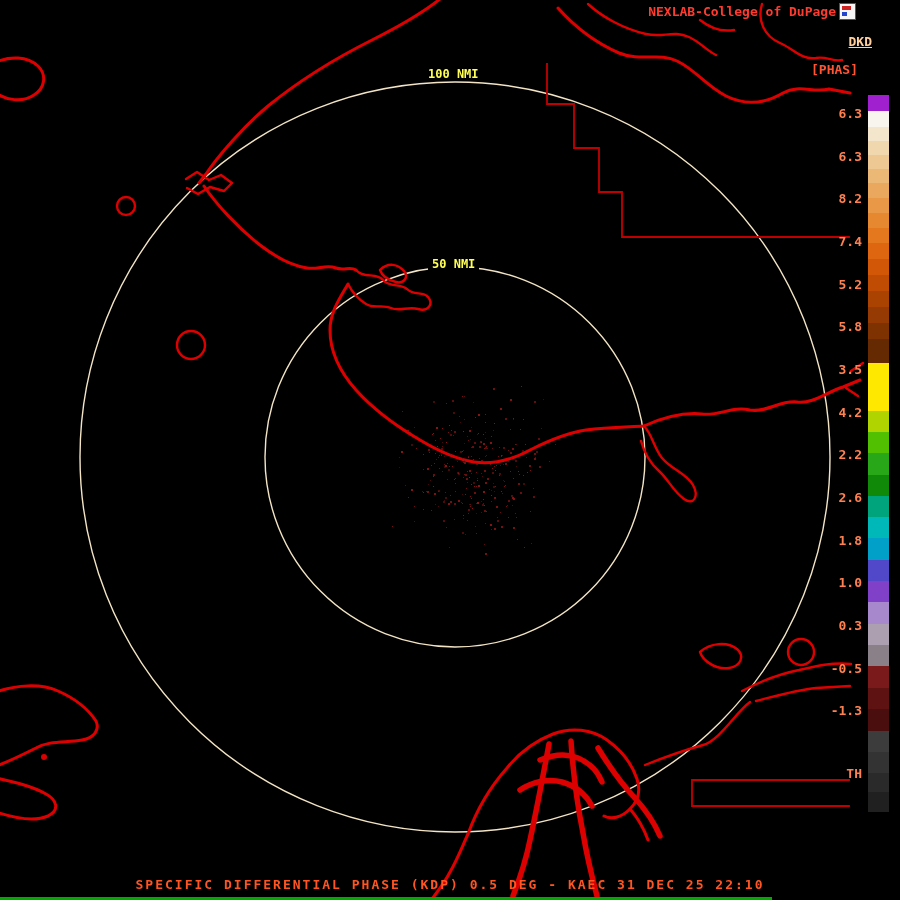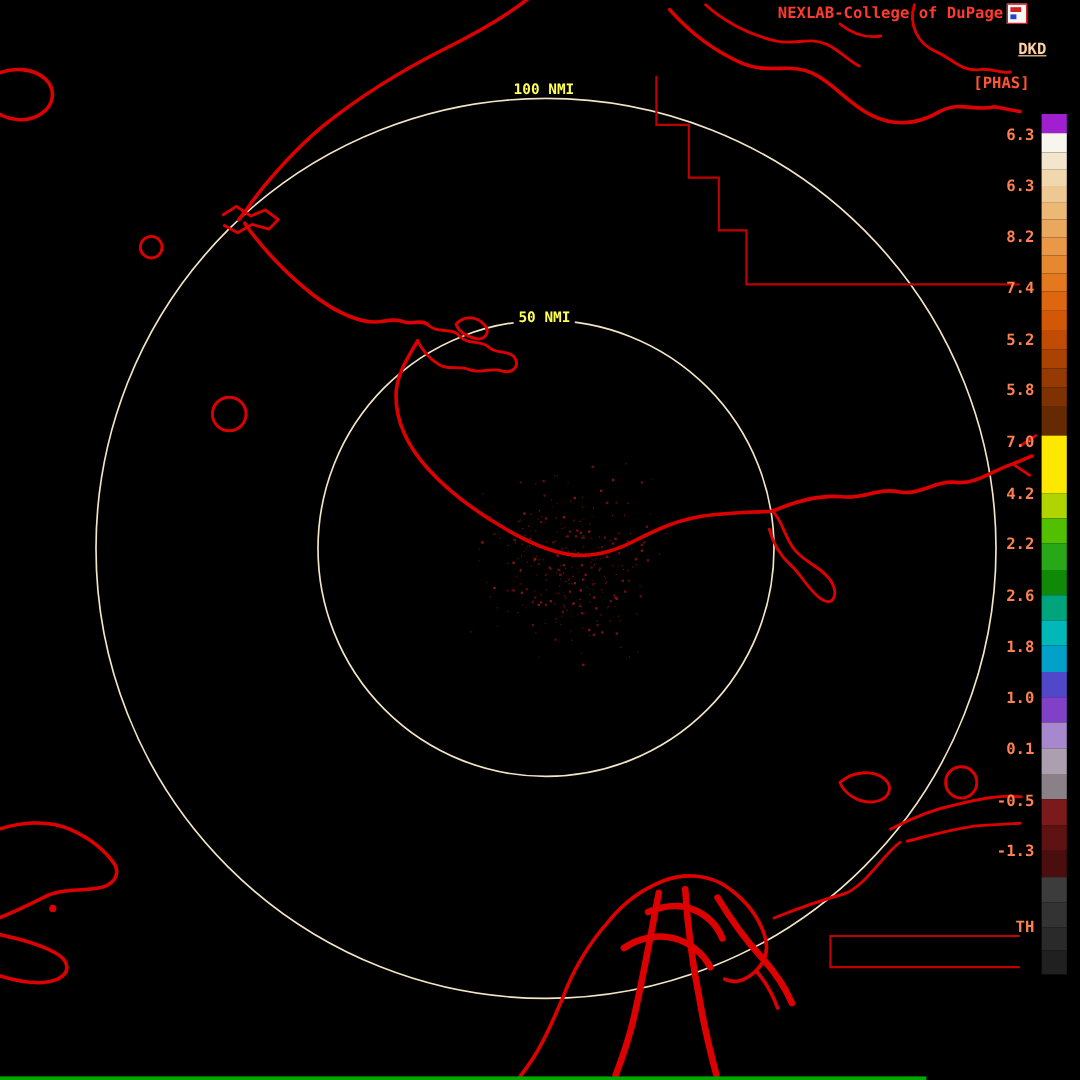--- a/index.html
+++ b/index.html
@@ -456,28 +456,29 @@
       <div class="seg" style="height: 19px; background: rgb(42, 42, 42);"></div>
       <div class="seg" style="height: 20px; background: rgb(32, 32, 32);"></div>
     </div>
   <div id="tick-layer">
       <div class="tick" style="top: 113px;">6.3</div>
       <div class="tick" style="top: 155.66px;">6.3</div>
       <div class="tick" style="top: 198.32px;">8.2</div>
       <div class="tick" style="top: 240.98px;">7.4</div>
       <div class="tick" style="top: 283.64px;">5.2</div>
       <div class="tick" style="top: 326.3px;">5.8</div>
-      <div class="tick" style="top: 368.96px;">7.0</div>
+      <div class="tick" style="top: 368.96px;">3.5</div>
       <div class="tick" style="top: 411.62px;">4.2</div>
       <div class="tick" style="top: 454.28px;">2.2</div>
       <div class="tick" style="top: 496.94px;">2.6</div>
       <div class="tick" style="top: 539.6px;">1.8</div>
       <div class="tick" style="top: 582.26px;">1.0</div>
-      <div class="tick" style="top: 624.92px;">0.1</div>
+      <div class="tick" style="top: 624.92px;">0.3</div>
       <div class="tick" style="top: 667.58px;">-0.5</div>
       <div class="tick" style="top: 710.24px;">-1.3</div>
       <div class="tick" style="top: 773px;">TH</div>
     </div>
 
+  <div class="abs txt caption">SPECIFIC DIFFERENTIAL PHASE (KDP) 0.5 DEG - KAEC 31 DEC 25 22:10</div>
 
   <div class="abs strip"></div>
 
 </div>
 
 </body></html>

